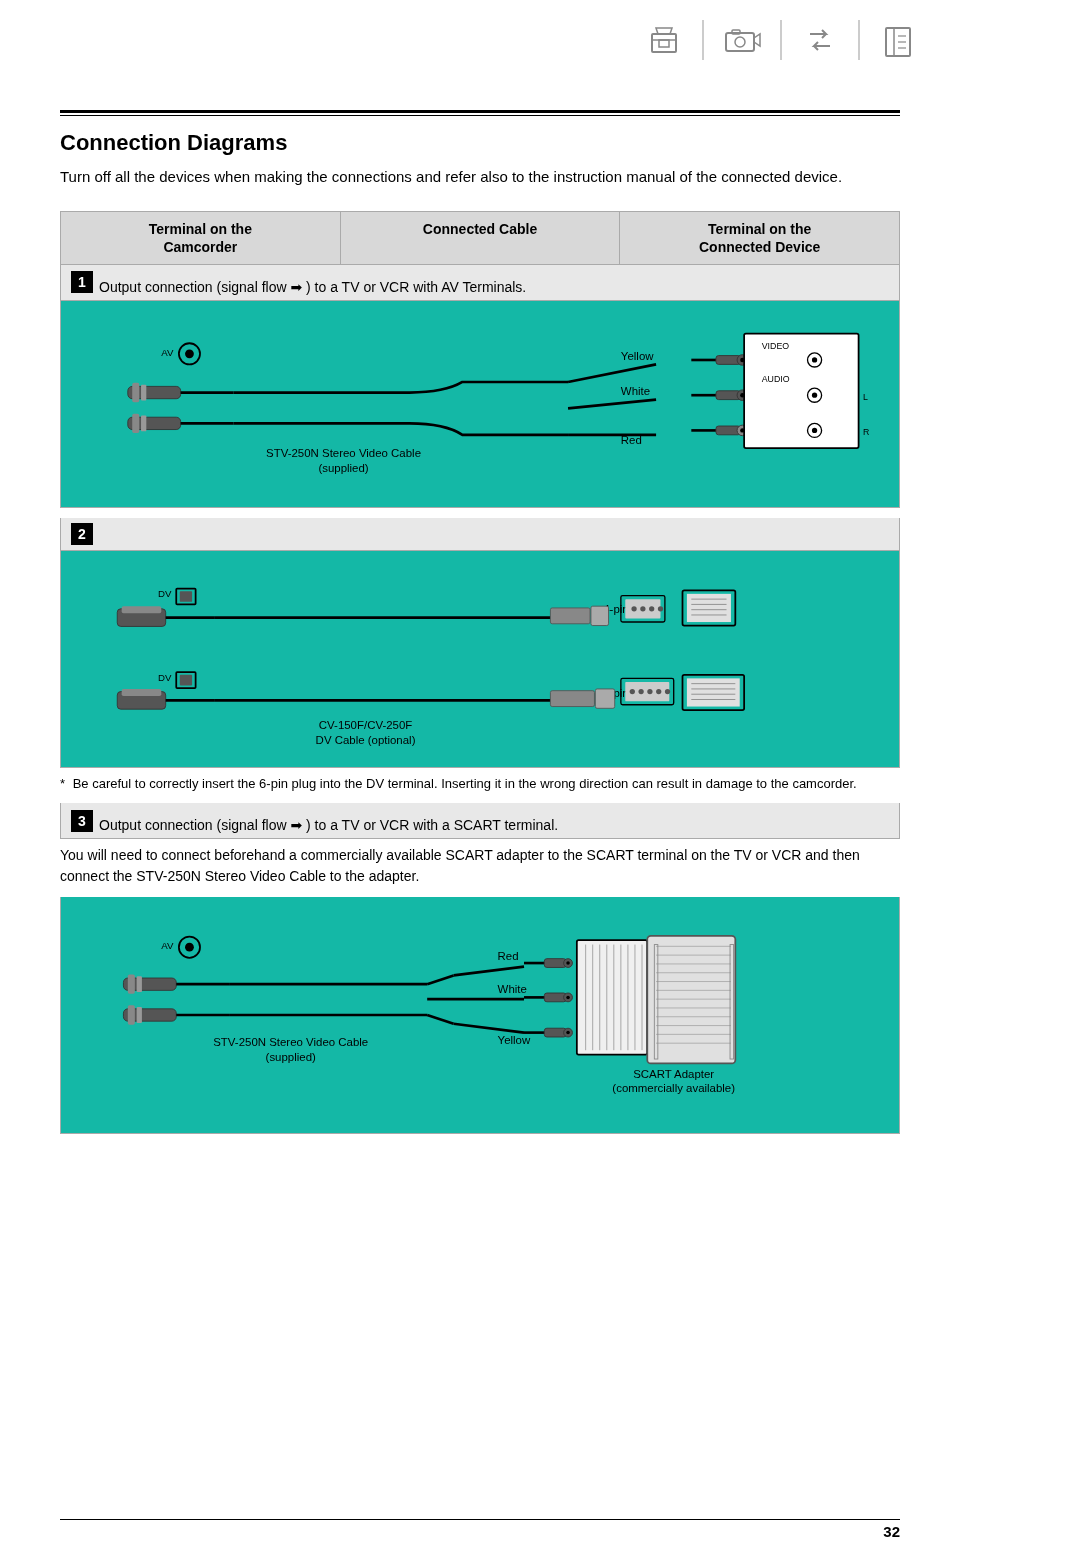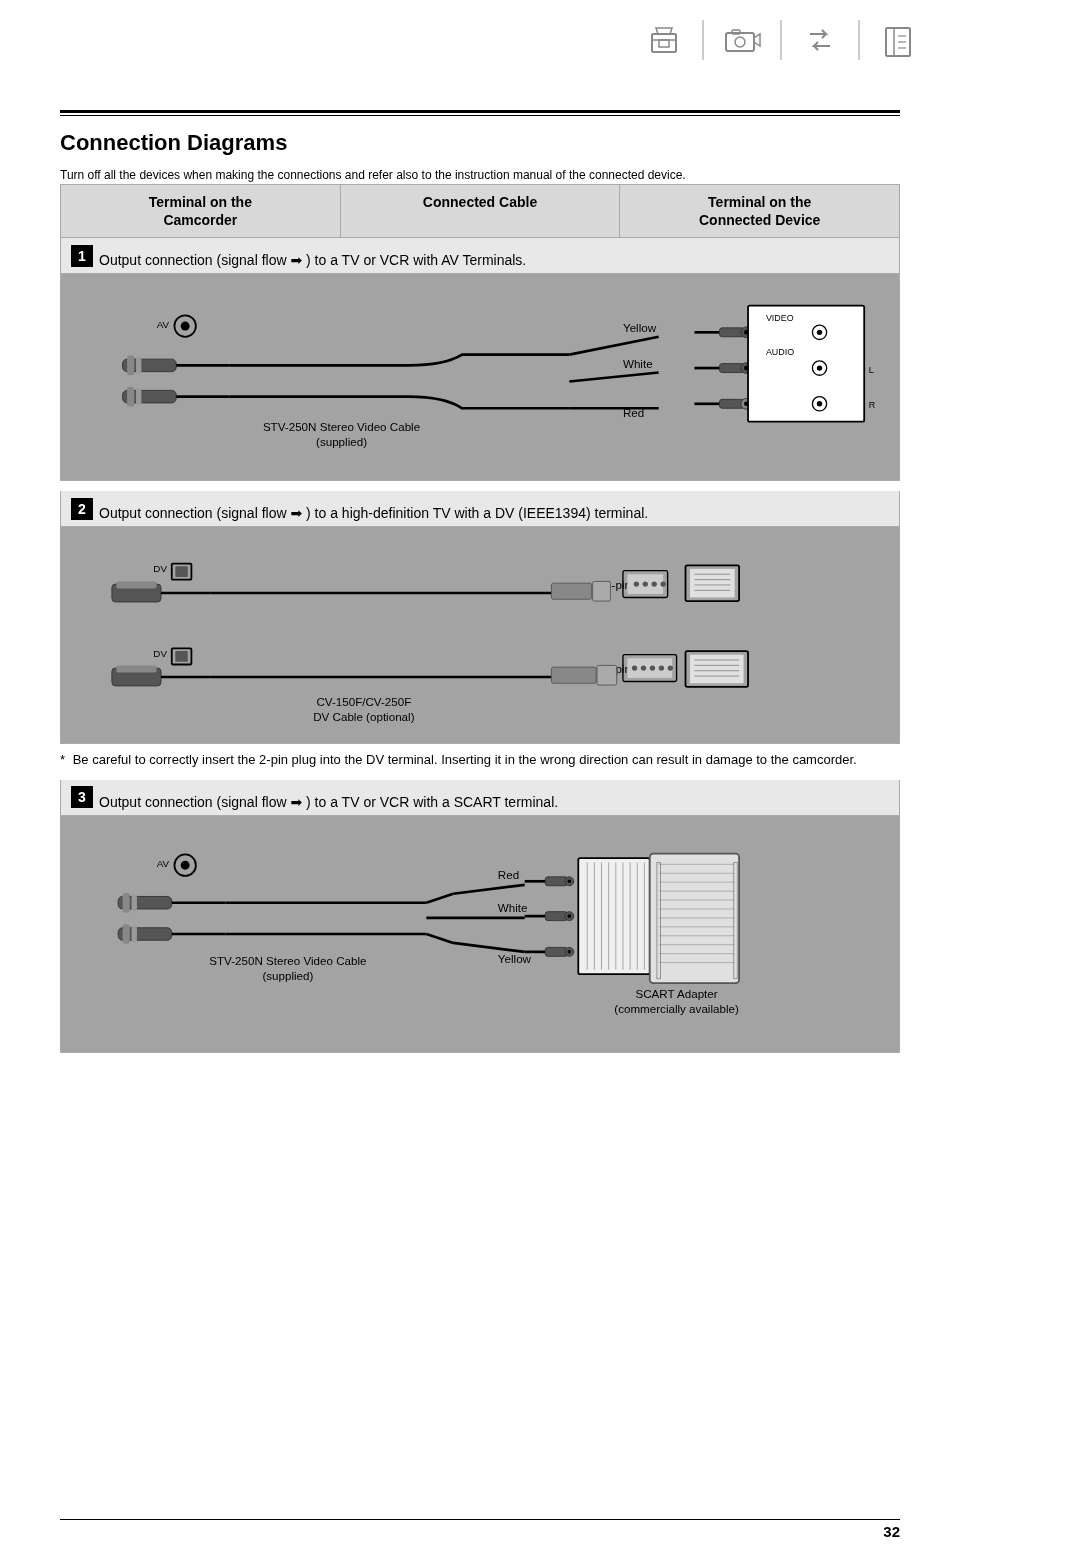--- a/index.html
+++ b/index.html
@@ -69,22 +69,23 @@
       margin-bottom: 14px;
     }
 
     .section-title {
       font-size: 22px;
       font-weight: bold;
       margin-bottom: 10px;
     }
 
     .intro-text {
-      font-size: 12px;
+      font-size: 15px;
       line-height: 1.5;
+      margin-bottom: 22px;
     }
 
     
     .table-header {
       display: flex;
       width: 100%;
       background: #d8d8d8;
       border: 1px solid #aaa;
       margin-bottom: 0;
     }
@@ -128,24 +129,24 @@
     .section-desc {
       font-size: 14px;
       margin-top: 9px;
     }
 
     
     .diagram-area {
       width: 100%;
       border: 1px solid #aaa;
       border-top: none;
-      padding: 18px 8px;
+      padding: 18px 14px;
       margin-bottom: 0;
       position: relative;
-      background: #a3a3a3;
+      background: #14b8a6;
     }
 
     .diagram-svg-container {
       width: 100%;
       display: flex;
       justify-content: center;
     }
 
     
     .footnote {
@@ -321,21 +322,20 @@
 
           <text x="895" y="120" font-size="10" font-family="Arial">R</text>
           <circle cx="840" cy="115" r="8" fill="none" stroke="#000" stroke-width="1.5"></circle>
           <circle cx="840" cy="115" r="3" fill="#000"></circle>
         </svg>
       </div>
     </div>
 
     <div class="section-row" style="margin-top:10px;">
       <span class="section-number">2</span>
-      <span class="section-desc">Output connection (signal flow ➡ ) to a high-definition TV with a DV (IEEE1394) terminal.</span>
     </div>
 
     <div class="diagram-area">
       <div class="diagram-svg-container">
         <svg width="920" height="180" viewBox="0 0 920 180">
 
           <text x="102" y="20" font-size="11" font-family="Arial" text-anchor="middle">DV</text>
 
           <rect x="115" y="10" width="22" height="18" rx="1" fill="none" stroke="#000" stroke-width="2"></rect>
           <rect x="119" y="13" width="14" height="12" rx="1" fill="#555"></rect>
@@ -404,28 +404,29 @@
           <line x1="700" y1="118" x2="750" y2="118" stroke="#888" stroke-width="1"></line>
           <line x1="700" y1="124" x2="750" y2="124" stroke="#888" stroke-width="1"></line>
           <line x1="700" y1="130" x2="750" y2="130" stroke="#888" stroke-width="1"></line>
           <line x1="700" y1="136" x2="750" y2="136" stroke="#888" stroke-width="1"></line>
         </svg>
       </div>
     </div>
 
     <div class="footnote">
       <span style="margin-right:4px;">*</span>
-      <span>Be careful to correctly insert the 2-pin plug into the DV terminal. Inserting it in the wrong direction can result in damage to the camcorder.</span>
+      <span>Be careful to correctly insert the 6-pin plug into the DV terminal. Inserting it in the wrong direction can result in damage to the camcorder.</span>
     </div>
 
     <div class="section-row" style="margin-top:6px;">
       <span class="section-number">3</span>
       <span class="section-desc">Output connection (signal flow ➡ ) to a TV or VCR with a SCART terminal.</span>
     </div>
 
+    <div class="section-body">You will need to connect beforehand a commercially available SCART adapter to the SCART terminal on the TV or VCR and then connect the STV-250N Stereo Video Cable to the adapter.</div>
 
     <div class="diagram-area">
       <div class="diagram-svg-container">
         <svg width="920" height="200" viewBox="0 0 920 200">
 
           <text x="105" y="25" font-size="11" font-family="Arial" text-anchor="middle">AV</text>
           <circle cx="130" cy="23" r="12" fill="none" stroke="#000" stroke-width="2"></circle>
           <circle cx="130" cy="23" r="5" fill="#000"></circle>
 
           <g transform="translate(55, 50)">

